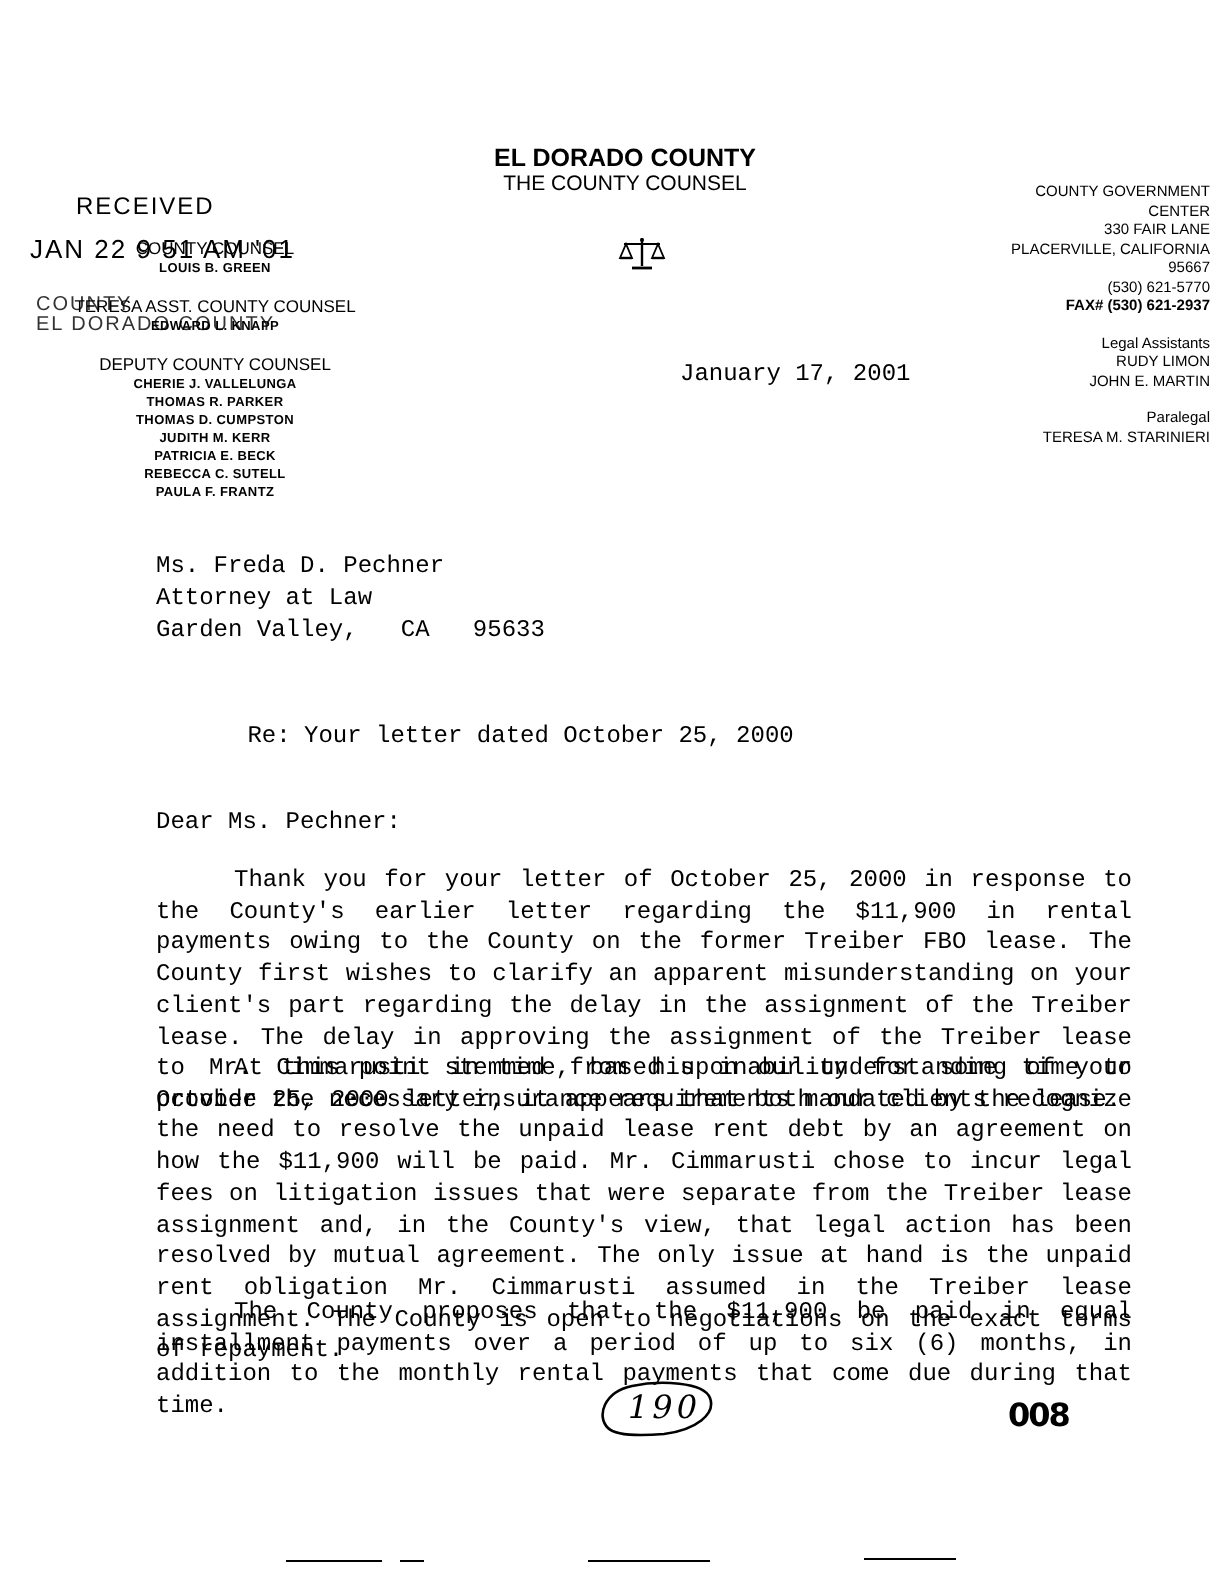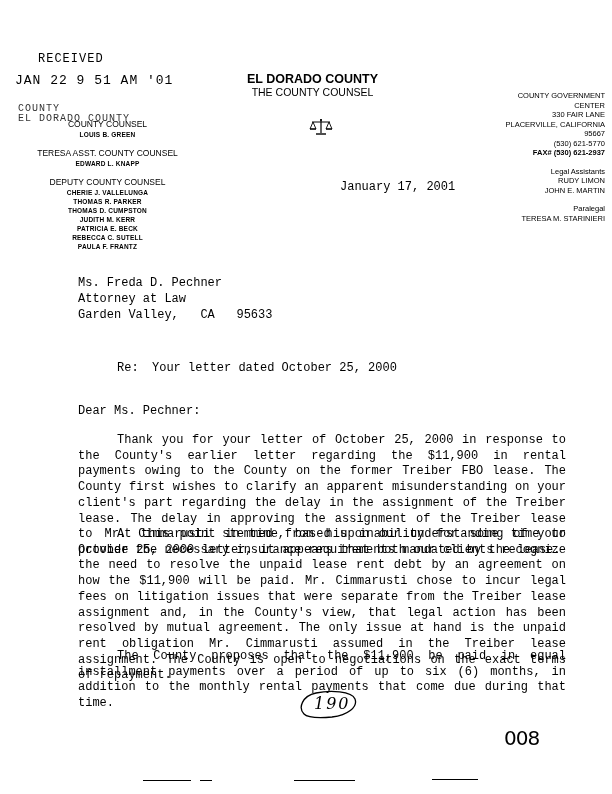--- a/index.html
+++ b/index.html
@@ -1,20 +1,20 @@
 <!DOCTYPE html>
 <html><head>
   <meta charset="utf-8">
   <style>
     html, body { margin: 0; padding: 0; background: #ffffff; }
     body { width: 612px; height: 794px; position: relative; overflow: hidden; color: #000; }
     .abs { position: absolute; }
     .sans { font-family: "Liberation Sans", "DejaVu Sans", sans-serif; }
     .serif { font-family: Liberation Mono, monospace; }
-    .stamp { font-family: Liberation Mono, monospace; letter-spacing: 1px; }
+    .stamp { font-family: Liberation Sans, sans-serif; letter-spacing: 1px; margin-top: 44px; }
 
     .received { left: 38px; top: 52px; font-size: 12px; }
     .stampdate { left: 15px; top: 73px; font-size: 13px; }
     .stampclerk { left: 18px; top: 104px; font-size: 10px; line-height: 10px; color: #333; }
 
     .left-col { left: 20px; width: 175px; text-align: center; top: 99px; margin-top: 20px; }
     .left-col .title { font-size: 8.5px; line-height: 11px; }
     .left-col .name { font-size: 6.5px; font-weight: bold; line-height: 9px; letter-spacing: 0.2px; }
     .left-col .gap { height: 9px; }
 
@@ -25,33 +25,33 @@
 
     .right-col { left: 465px; width: 140px; text-align: right; top: 91px; }
     .right-col .line { font-size: 7.5px; line-height: 9.5px; }
     .right-col .bold { font-weight: bold; }
     .right-col .gap { height: 9px; }
 
     .date { left: 340px; top: 180px; font-size: 12px; }
 
     .addr { left: 78px; top: 275px; font-size: 12px; line-height: 16px; }
     .re { left: 117px; top: 361px; font-size: 12px; }
-    .re .label { display: inline-block; width: 35px; }
+    .re .label { display: inline-block; width: 35px; text-align: center; }
     .salutation { left: 78px; top: 404px; font-size: 12px; }
 
     .para { left: 78px; width: 488px; font-size: 12px; line-height: 15.7px; text-align: justify; }
     .para .indent { display: inline-block; width: 39px; }
     .p1 { top: 433px; }
     .p2 { top: 527px; }
     .p3 { top: 649px; }
 
     .hand-num { left: 298px; top: 690px; width: 60px; height: 30px; }
     .hand-num svg { width: 60px; height: 30px; }
     .hand-text { position: absolute; left: 16px; top: 4px; font-family: "DejaVu Serif", serif; font-style: italic; font-size: 16px; letter-spacing: 2px; }
-    .bates { left: 504px; top: 726px; font-size: 20px; font-weight: normal; font-family: "DejaVu Sans", sans-serif; letter-spacing: -1px; }
+    .bates { left: 504px; top: 698px; font-size: 16px; font-weight: bold; font-family: "DejaVu Sans", sans-serif; letter-spacing: -1px; }
 
     .footline { position: absolute; height: 1px; background: #000; top: 780px; }
   </style>
 </head>
 <body>
 
 <div class="abs stamp received">RECEIVED</div>
 <div class="abs stamp stampdate">JAN 22  9 51 AM '01</div>
 <div class="abs stamp stampclerk">
   <div>COUNTY</div>

